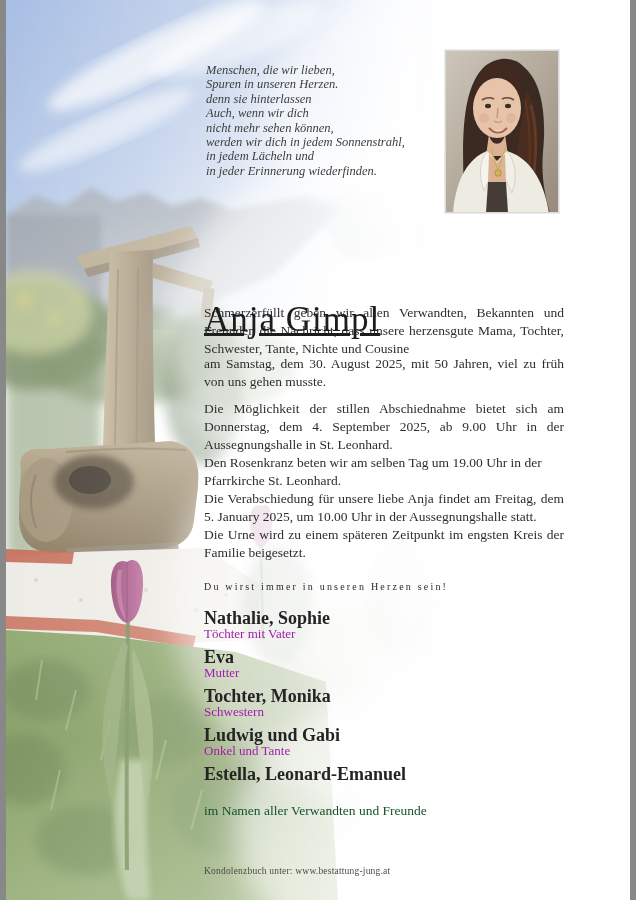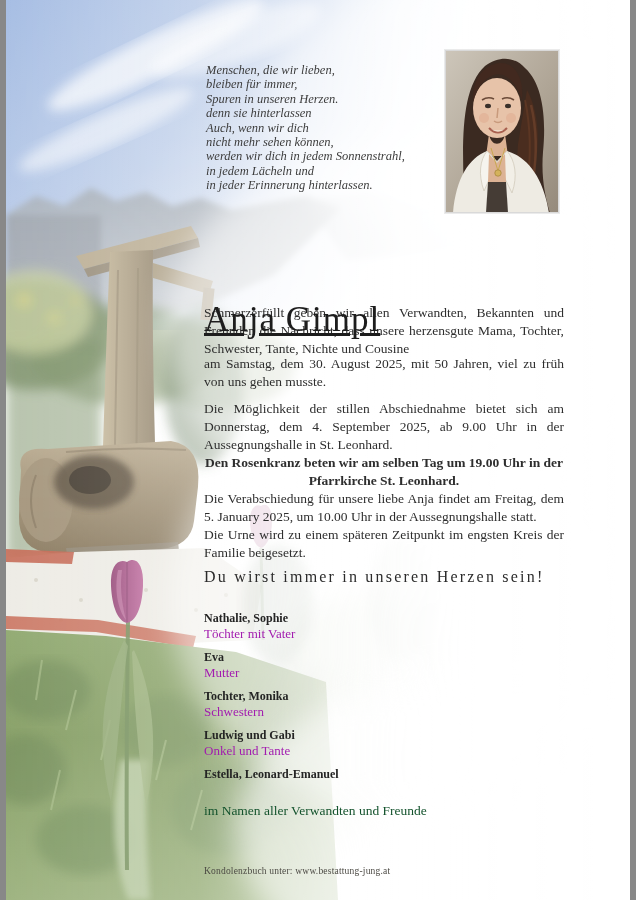--- a/index.html
+++ b/index.html
@@ -26,27 +26,27 @@
   .block{position:absolute;left:198px;width:360px;}
   .body-text{font-size:13.5px;line-height:18px;text-align:justify;}
   .intro{top:256px;margin-top:48px;}
   .title{
     top:300px;font-size:35px;line-height:40px;font-weight:400;
     letter-spacing:1px;color:#1d1d1d;text-decoration:underline;
   }
   .death{top:355px;}
   .arrangements{top:400px;}
   .arrangements p{margin:0;}
-  .rosary div{text-align:center;font-weight:bold;}
+  .rosary div{text-align:left;}
   .motto{
-    top:568px;font-size:16px;letter-spacing:2.2px;color:#2b2b2b;
+    top:581px;font-size:10px;letter-spacing:2.2px;color:#2b2b2b;
   }
   .mourners{top:610px;}
   .mourner{margin:0 0 8px 0;}
-  .mourner-name{font-size:12px;font-weight:bold;line-height:17px;color:#242424;}
+  .mourner-name{font-size:18px;font-weight:bold;line-height:17px;color:#242424;}
   .mourner-relation{font-size:13px;line-height:14px;color:#a21caf;}
   .closing{top:803px;font-size:13.5px;color:#14532d;}
   .footer{top:866px;font-size:9.5px;color:#4c4a44;letter-spacing:0.2px;}
 </style>
 </head>
 <body>
 
 <div class="page">
 
   <div class="bg">
@@ -232,28 +232,27 @@
         <path d="M43,132 L61,132 L63,163 L41,163 Z" fill="#453c35"></path>
         <path d="M46,98 L53,121 L60,98" stroke="#c9a850" stroke-width="1" fill="none"></path>
         <circle cx="53" cy="123" r="3.2" fill="#d4b25c" stroke="#a8883c" stroke-width="0.8"></circle>
       </g>
       <rect x="0.5" y="0.5" width="113" height="162" fill="none" stroke="#d9d9d9"></rect>
     </svg>
   </div>
 
   <div class="poem">
     <div>Menschen, die wir lieben,</div>
-    <div>bleiben für immer,</div>
     <div>Spuren in unseren Herzen.</div>
     <div>denn sie hinterlassen</div>
     <div>Auch, wenn wir dich</div>
     <div>nicht mehr sehen können,</div>
     <div>werden wir dich in jedem Sonnenstrahl,</div>
     <div>in jedem Lächeln und</div>
-    <div>in jeder Erinnerung hinterlassen.</div>
+    <div>in jeder Erinnerung wiederfinden.</div>
   </div>
 
   <div class="block body-text intro">Schmerzerfüllt geben wir allen Verwandten, Bekannten und Freunden die Nachricht, dass unsere herzensgute Mama, Tochter, Schwester, Tante, Nichte und Cousine</div>
 
   <div class="block title">Anja Gimpl</div>
 
   <div class="block body-text death">am Samstag, dem 30. August 2025, mit 50 Jahren, viel zu früh von uns gehen musste.</div>
 
   <div class="block body-text arrangements">
     <p>Die Möglichkeit der stillen Abschiednahme bietet sich am Donnerstag, dem 4. September 2025, ab 9.00 Uhr in der Aussegnungshalle in St. Leonhard.</p>

